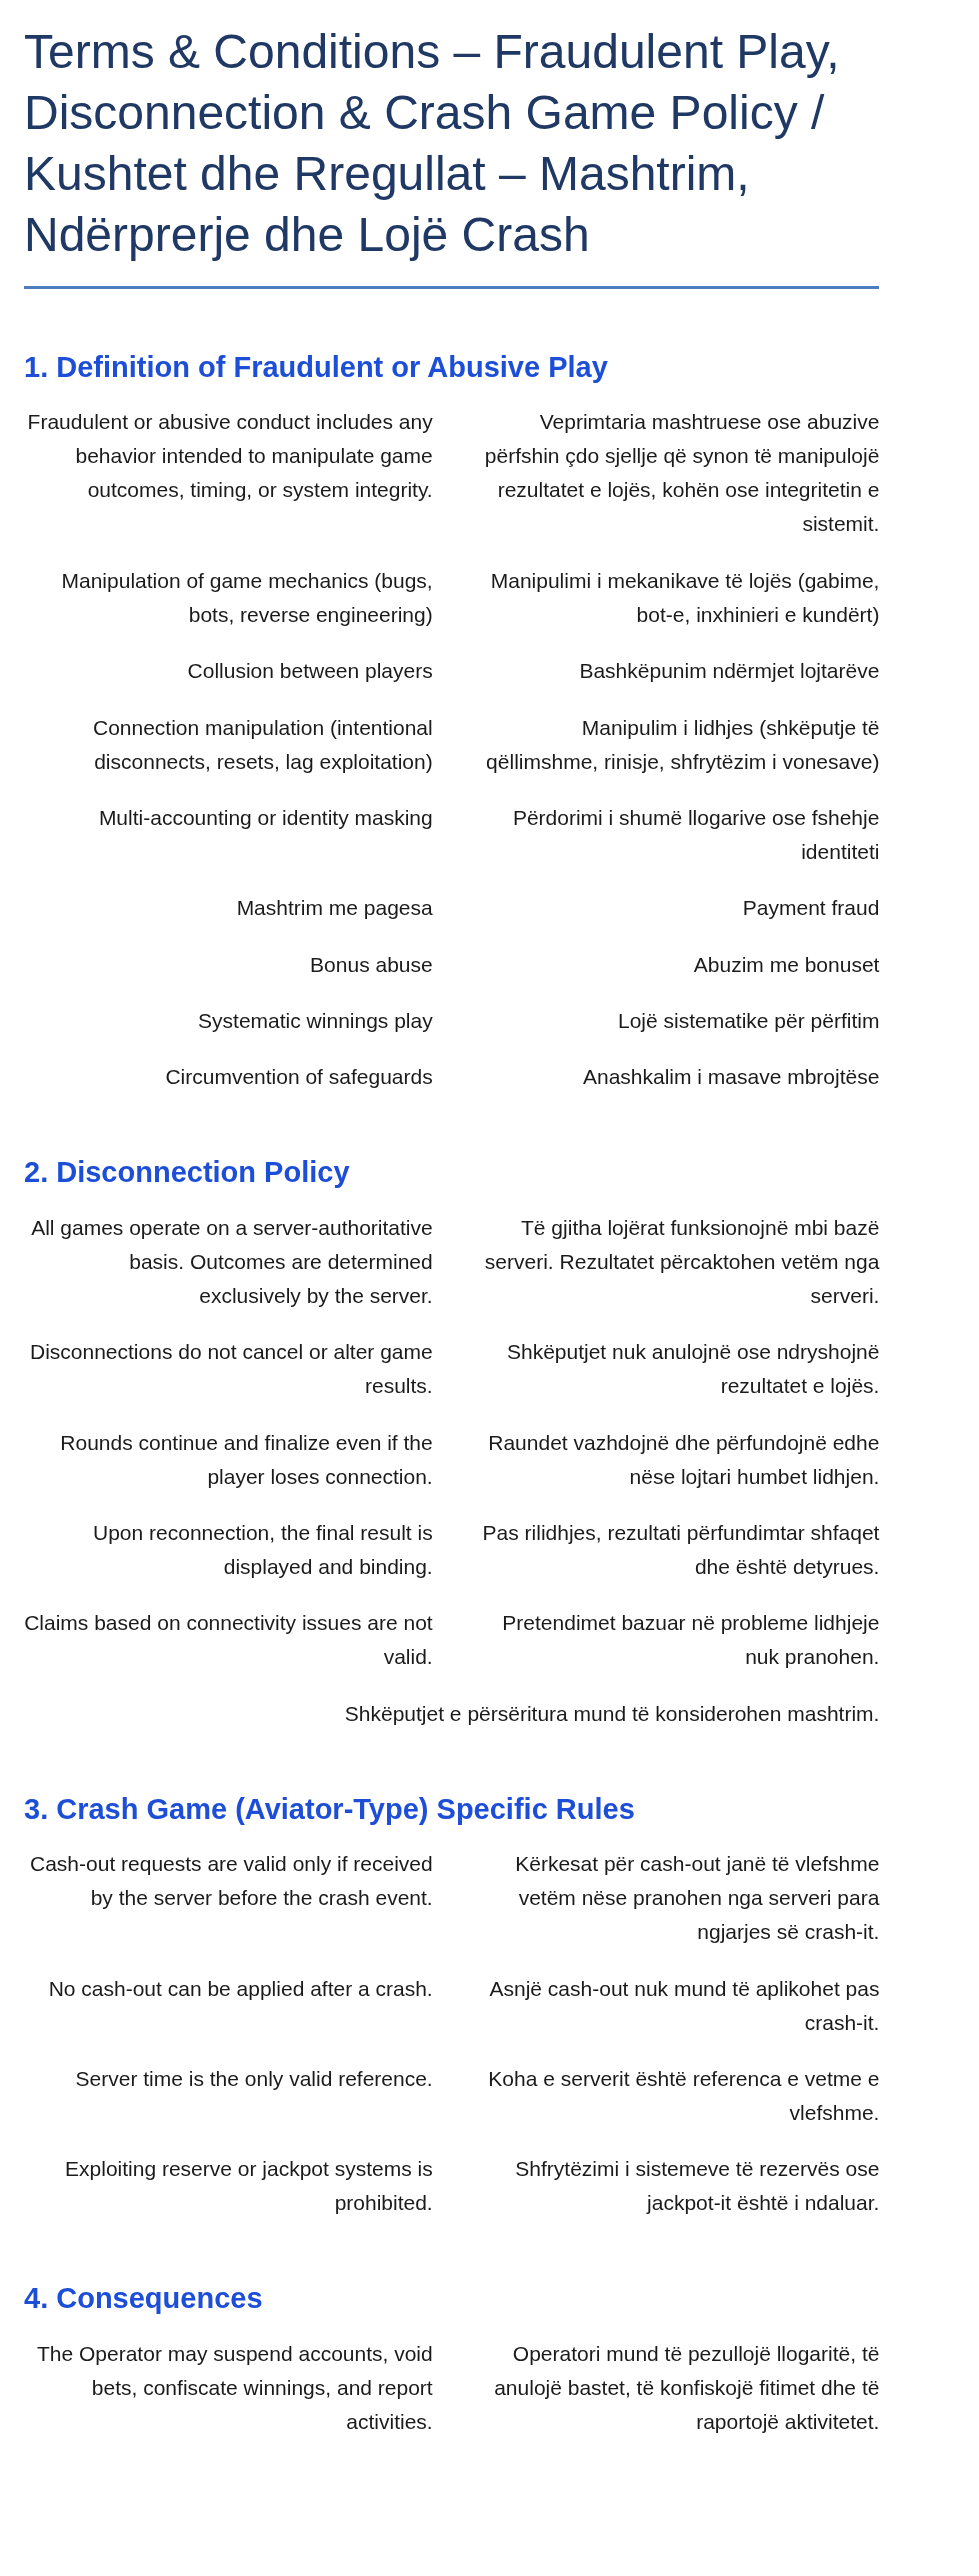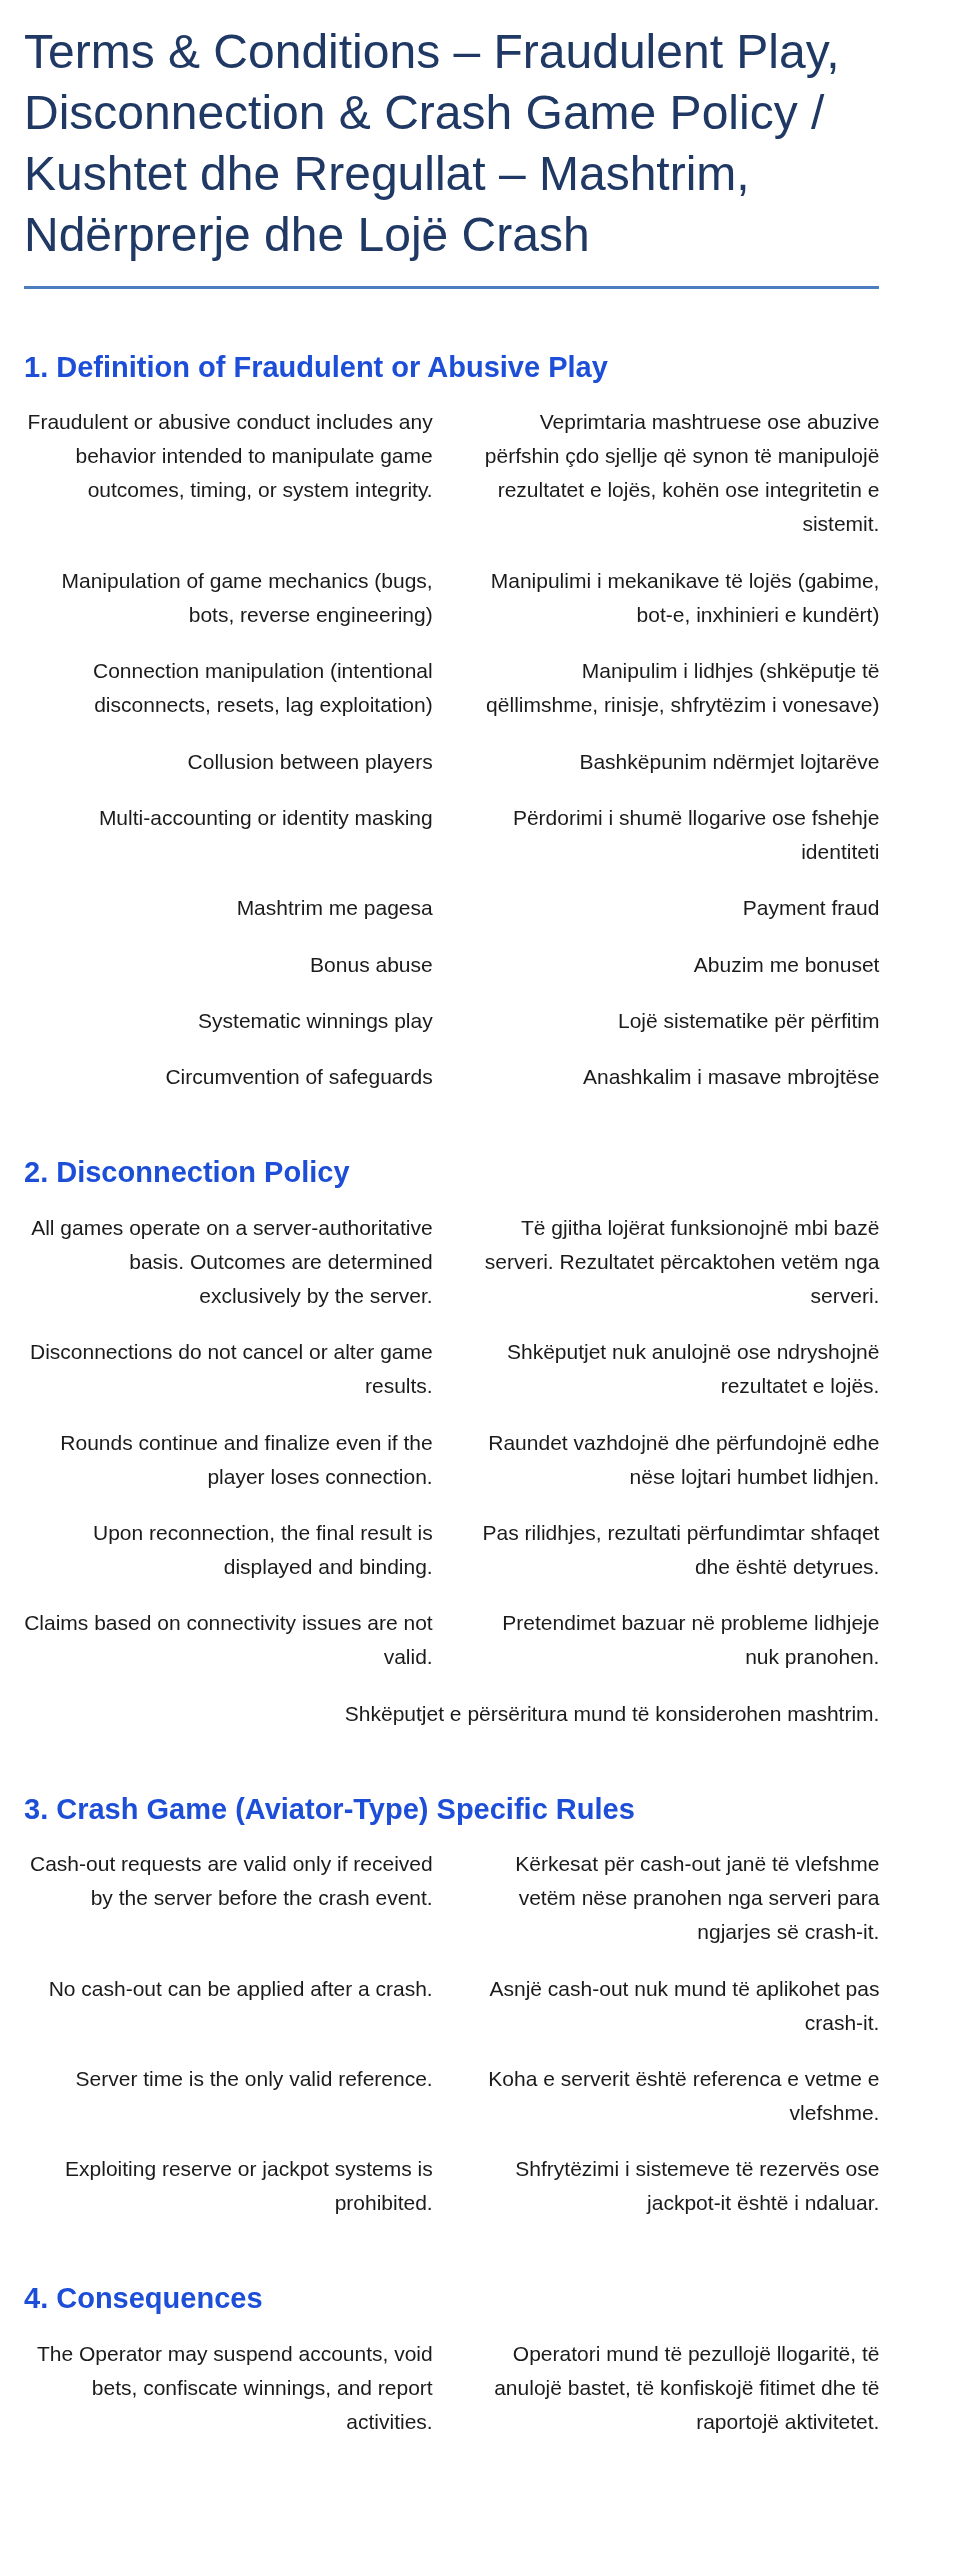--- a/index.html
+++ b/index.html
@@ -69,26 +69,26 @@
     <div class="terms-table">
       <div class="row">
         <div class="cell">Fraudulent or abusive conduct includes any behavior intended to manipulate game outcomes, timing, or system integrity.</div>
         <div class="cell">Veprimtaria mashtruese ose abuzive përfshin çdo sjellje që synon të manipulojë rezultatet e lojës, kohën ose integritetin e sistemit.</div>
       </div>
       <div class="row">
         <div class="cell">Manipulation of game mechanics (bugs, bots, reverse engineering)</div>
         <div class="cell">Manipulimi i mekanikave të lojës (gabime, bot-e, inxhinieri e kundërt)</div>
       </div>
       <div class="row">
+        <div class="cell">Collusion between players</div>
+        <div class="cell">Bashkëpunim ndërmjet lojtarëve</div>
+      </div>
+      <div class="row">
         <div class="cell">Connection manipulation (intentional disconnects, resets, lag exploitation)</div>
         <div class="cell">Manipulim i lidhjes (shkëputje të qëllimshme, rinisje, shfrytëzim i vonesave)</div>
-      </div>
-      <div class="row">
-        <div class="cell">Collusion between players</div>
-        <div class="cell">Bashkëpunim ndërmjet lojtarëve</div>
       </div>
       <div class="row">
         <div class="cell">Multi-accounting or identity masking</div>
         <div class="cell">Përdorimi i shumë llogarive ose fshehje identiteti</div>
       </div>
       <div class="row">
         <div class="cell">Mashtrim me pagesa</div>
         <div class="cell">Payment fraud</div>
       </div>
       <div class="row">

